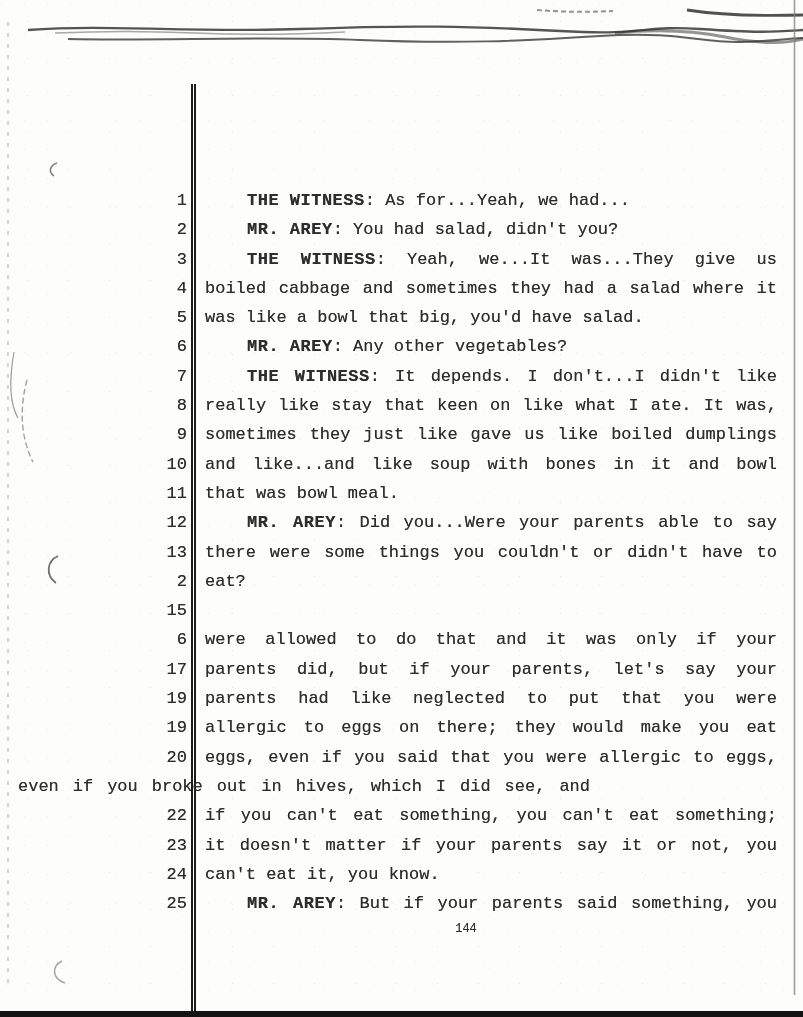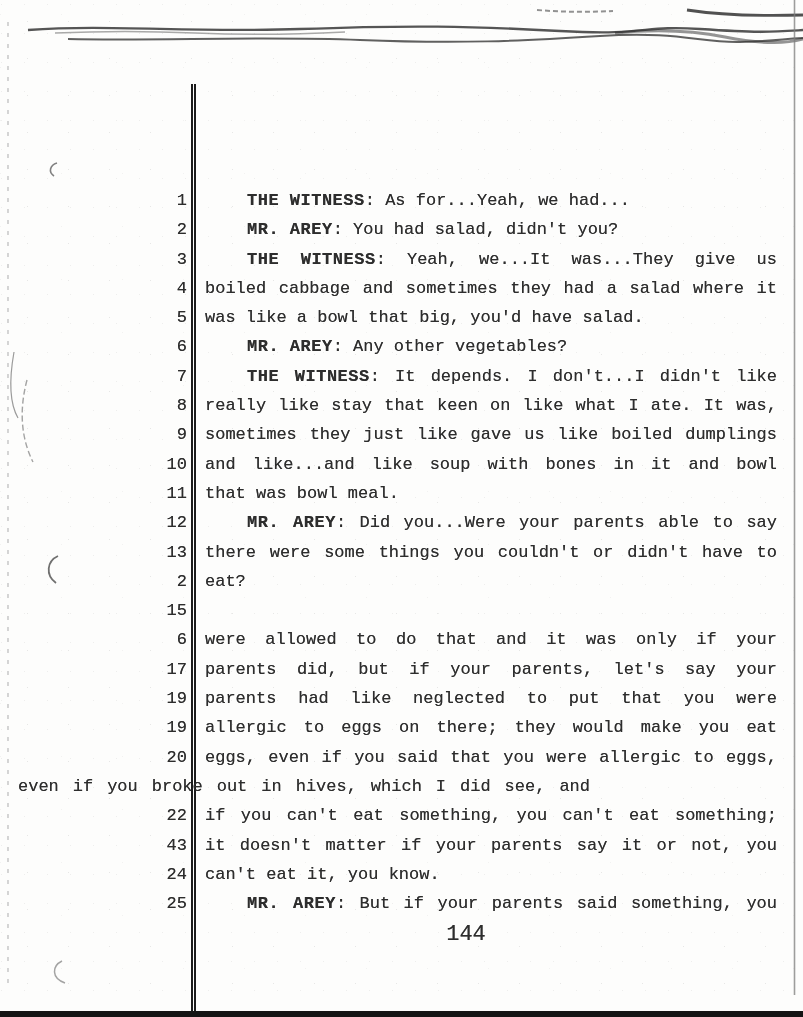--- a/index.html
+++ b/index.html
@@ -27,21 +27,21 @@
   .row{display:flex;height:29.3px;line-height:29.3px;font-size:17px;}
   .num{width:187px;text-align:right;flex:0 0 187px;
        text-shadow:0 0 0.6px rgba(30,30,30,0.65);}
   .txt{margin-left:18px;width:572px;flex:0 0 572px;white-space:nowrap;
        text-shadow:0 0 0.6px rgba(30,30,30,0.65);}
   .row.justify .txt{white-space:normal;text-align:justify;text-align-last:justify;}
   .row.indent .txt{padding-left:42px;width:530px;flex-basis:530px;}
   .speaker{font-weight:bold;letter-spacing:0.5px;}
   .pagenum{
     position:absolute;left:196px;top:922px;width:540px;
-    text-align:center;font-size:22px;
+    text-align:center;font-size:12px;
     text-shadow:0 0 0.6px rgba(30,30,30,0.6);
   }
 </style>
 </head>
 <body>
 
 <div class="page">
 
   <svg class="artifacts" width="803" height="1017" viewBox="0 0 803 1017" xmlns="http://www.w3.org/2000/svg">
 
@@ -149,21 +149,21 @@
     <div class="txt"><span class="body">eggs, even if you said that you were allergic to eggs,</span></div>
   </div>
       <div class="row justify">
     <div class="txt"><span class="body">even if you broke out in hives, which I did see, and</span></div>
   </div>
       <div class="row justify">
     <div class="num">22</div>
     <div class="txt"><span class="body">if you can't eat something, you can't eat something;</span></div>
   </div>
       <div class="row justify">
-    <div class="num">43</div>
+    <div class="num">23</div>
     <div class="txt"><span class="body">it doesn't matter if your parents say it or not, you</span></div>
   </div>
       <div class="row">
     <div class="num">24</div>
     <div class="txt"><span class="body">can't eat it, you know.</span></div>
   </div>
       <div class="row indent justify">
     <div class="num">25</div>
     <div class="txt"><span class="speaker">MR. AREY</span><span class="sep">: </span><span class="body">But if your parents said something, you</span></div>
   </div>

